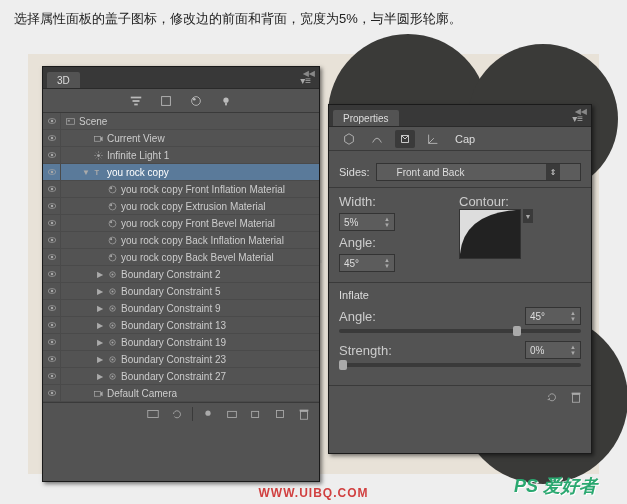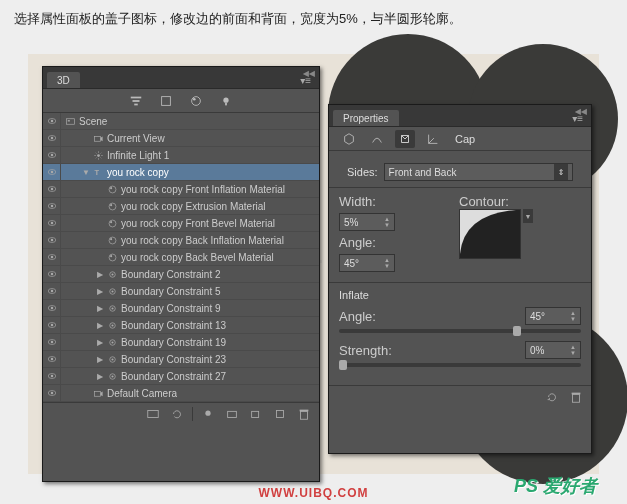--- a/index.html
+++ b/index.html
@@ -24,23 +24,23 @@
 .tw { width: 10px; display: inline-block; text-align: center; color: #aaa; font-size: 8px; }
 .item-icon { width: 14px; display: inline-flex; align-items: center; justify-content: center; color: #aaa; }
 .item-icon svg { width: 11px; height: 11px; }
 .item-label { padding-left: 2px; font-size: 10px; white-space: nowrap; overflow: hidden; }
 .footer-row { height: 22px; display: flex; align-items: center; justify-content: flex-end; gap: 6px; padding: 0 6px; border-top: 1px solid #3a3a3a; }
 .footer-row .icon-btn { width: 18px; }
 .sep { width: 1px; height: 14px; background: #3a3a3a; }
 
 .prop-panel { left: 328px; top: 104px; width: 264px; }
 .prop-body { padding: 6px 10px 10px; }
-.prop-label-row { display: flex; align-items: center; margin: 6px 8px; gap: 6px; }
+.prop-label-row { display: flex; align-items: center; margin: 6px 0; gap: 6px; }
 .prop-label { font-size: 11px; color: #ddd; }
-.dropdown { flex: 1; background: #5c5c5c; border: 1px solid #333; height: 18px; display: flex; align-items: center; padding: 0 4px; font-size: 10px; color: #ddd; position: relative; }
+.dropdown { flex: 1; background: #5c5c5c; border: 1px solid #333; height: 18px; display: flex; align-items: center; padding: 0 20px; font-size: 10px; color: #ddd; position: relative; }
 .dropdown .dd-arrow { margin-left: auto; background: #3a3a3a; width: 14px; height: 16px; display: flex; align-items: center; justify-content: center; font-size: 8px; }
 .section-hr { border: none; border-top: 1px solid #3a3a3a; margin: 6px -10px; }
 .section-title { font-size: 11px; color: #ddd; margin: 4px 0 6px; }
 .field-row { display: flex; align-items: center; gap: 8px; margin: 4px 0; }
 .small-label { font-size: 13px; color: #ccc; width: 40px; }
 .num-field { width: 56px; height: 18px; background: #5c5c5c; border: 1px solid #333; display: flex; align-items: center; padding: 0 4px; font-size: 10px; color: #ddd; }
 .num-field .spin { margin-left: auto; display: flex; flex-direction: column; font-size: 6px; color: #aaa; line-height: 6px; }
 .contour-box { width: 62px; height: 50px; background: #ddd; border: 1px solid #333; position: relative; }
 .contour-shape { position: absolute; left: 0; bottom: 0; width: 100%; height: 100%; }
 .contour-dd { width: 10px; height: 14px; background: #3a3a3a; display: flex; align-items: center; justify-content: center; font-size: 7px; color: #aaa; }

